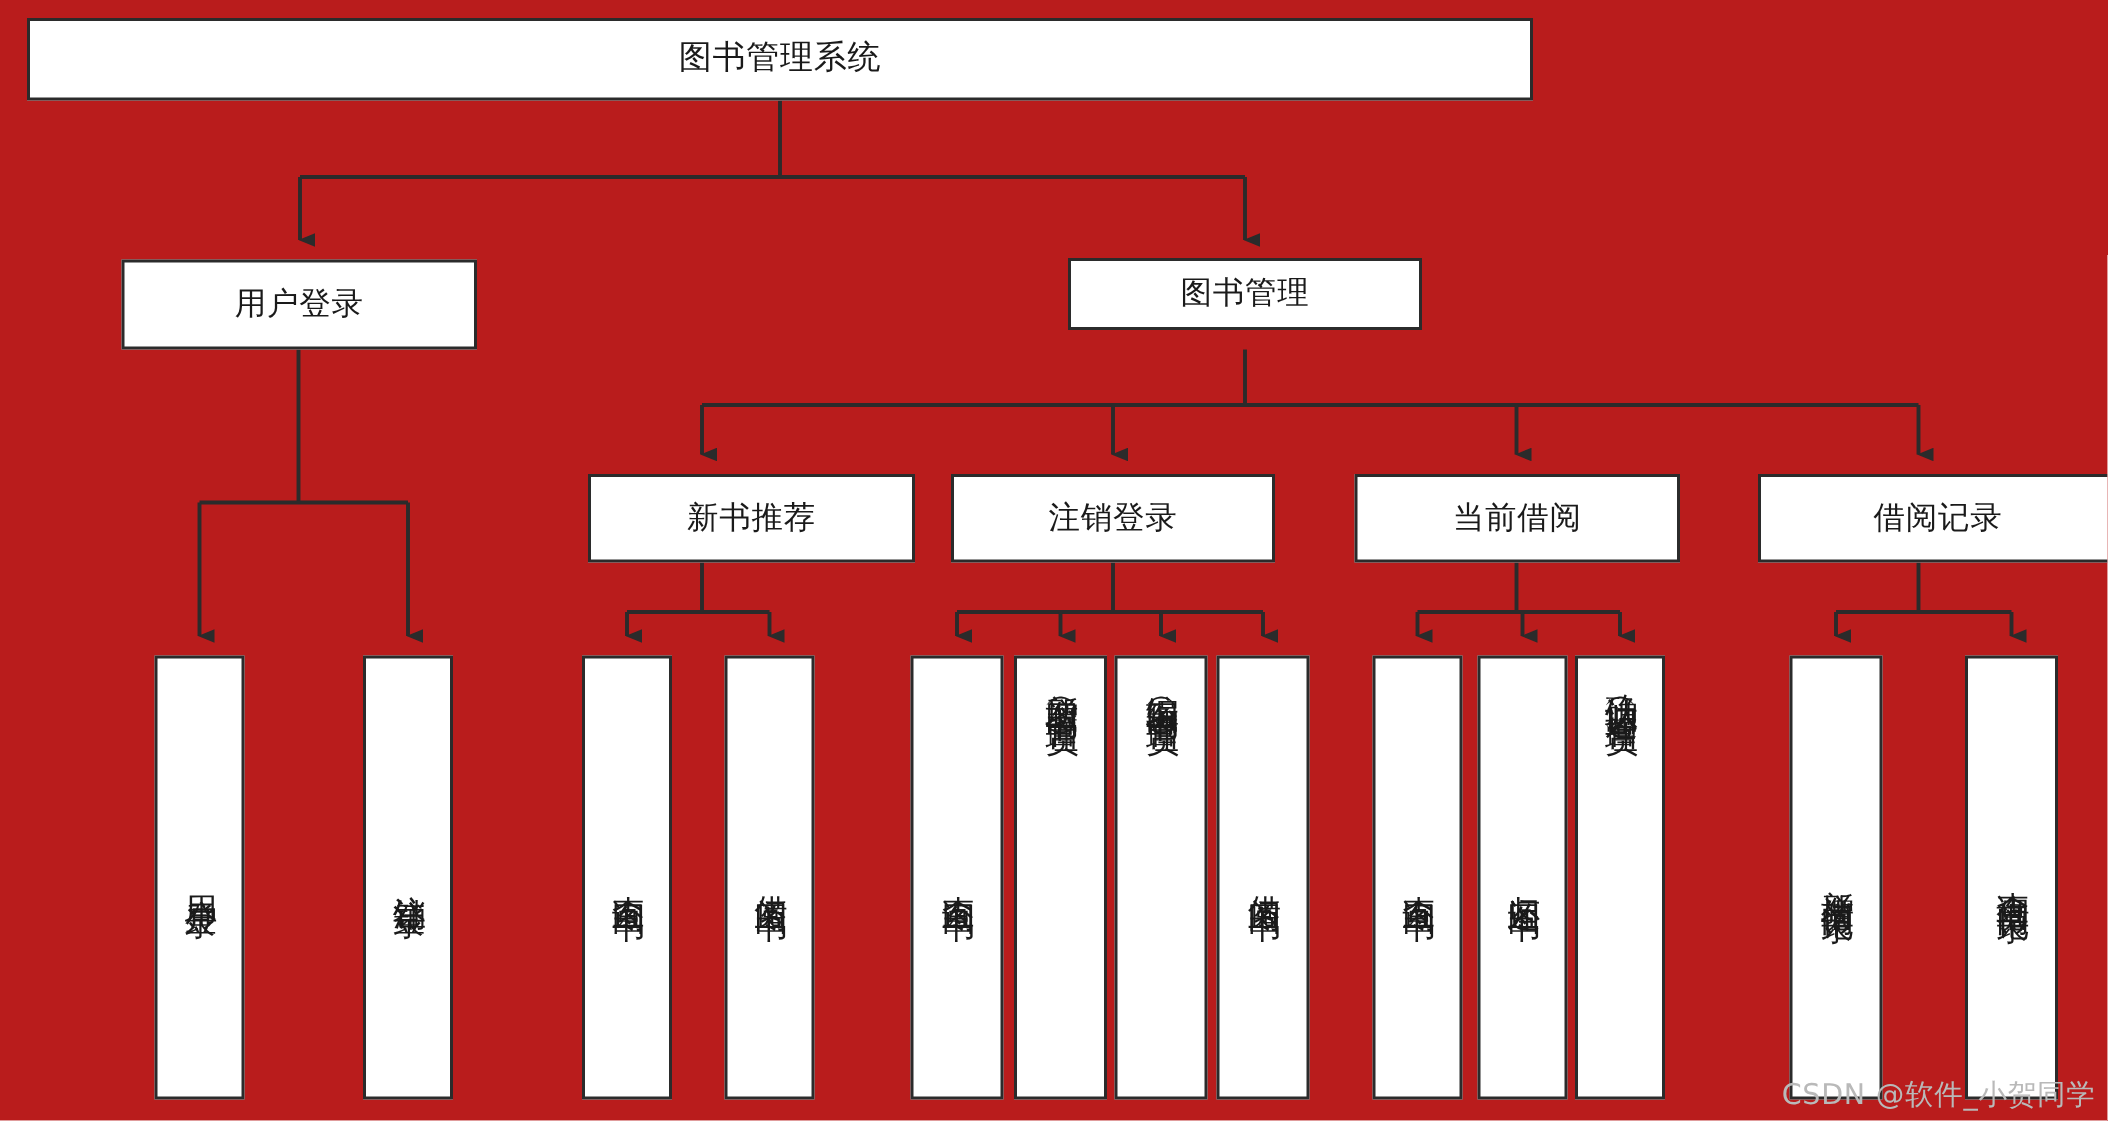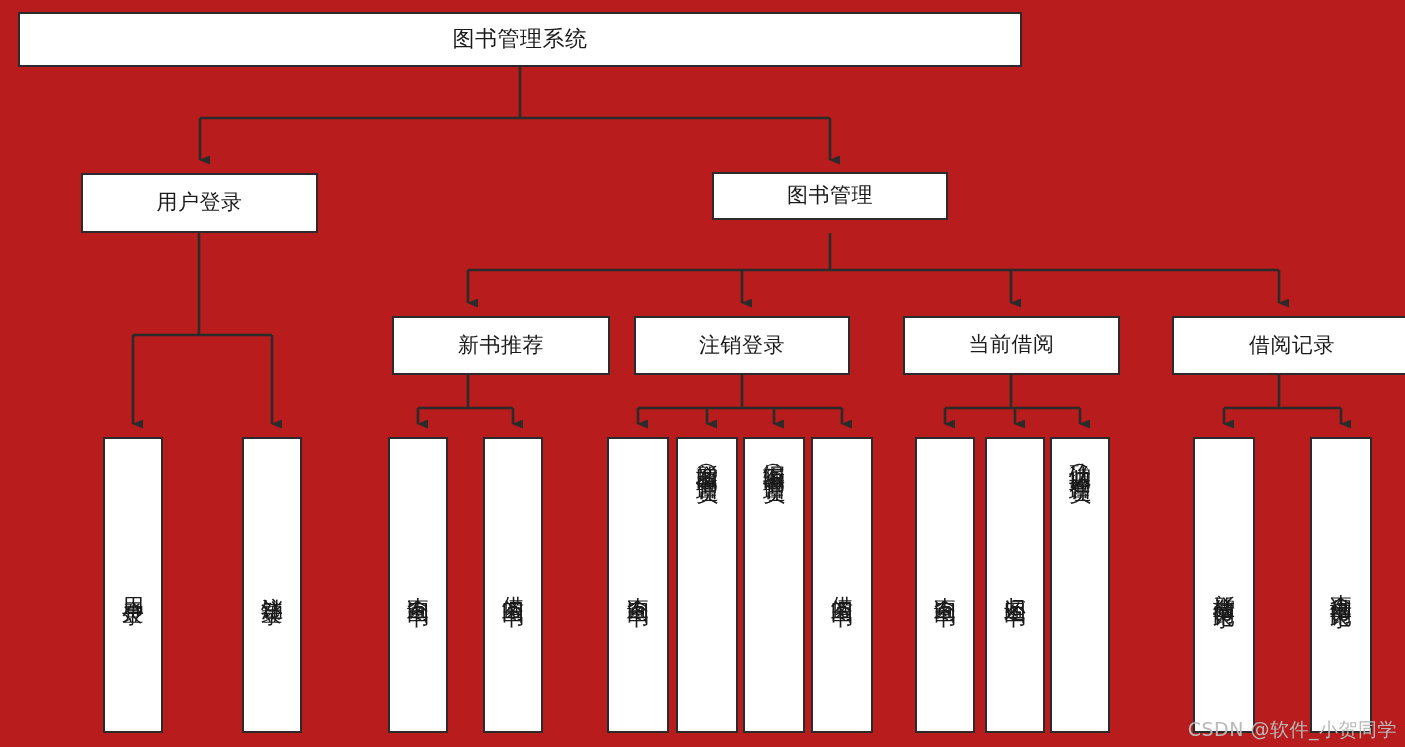--- a/index.html
+++ b/index.html
@@ -139,21 +139,21 @@
   <div class="node horizontal" style="left:712px; top:172px; width:236px; height:48px;">
     <span class="node-label">图书管理</span>
   </div>
 
   <div class="node horizontal" style="left:360px; top:316px; width:218px; height:59px;margin-left:32px;">
     <span class="node-label">新书推荐</span>
   </div>
   <div class="node horizontal" style="left:634px; top:316px; width:216px; height:59px;">
     <span class="node-label">注销登录</span>
   </div>
-  <div class="node horizontal" style="left:903px; top:316px; width:217px; height:59px;font-family:Liberation Mono, monospace;">
+  <div class="node horizontal" style="left:903px; top:316px; width:217px; height:59px;">
     <span class="node-label">当前借阅</span>
   </div>
   <div class="node horizontal" style="left:1172px; top:316px; width:240px; height:59px;">
     <span class="node-label">借阅记录</span>
   </div>
 
   <div class="node vertical centered" style="left:103px; top:437px; width:60px; height:296px;">
     <span class="node-label">用户登录</span>
   </div>
   <div class="node vertical centered" style="left:242px; top:437px; width:60px; height:296px;">

